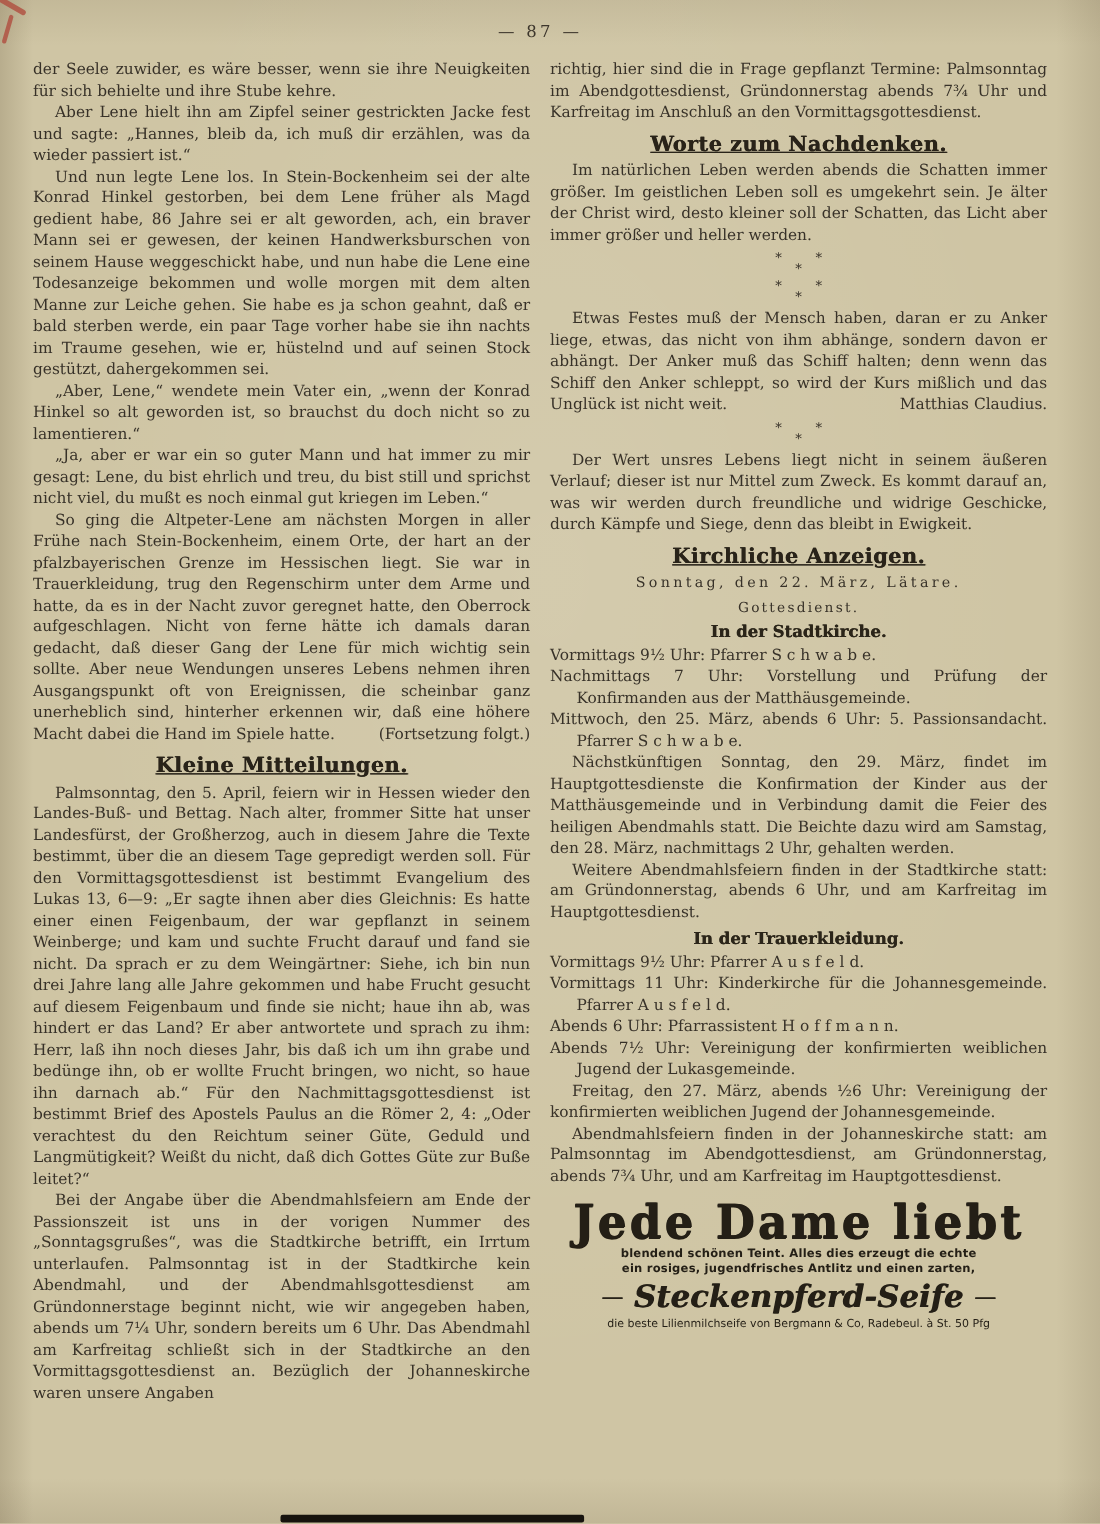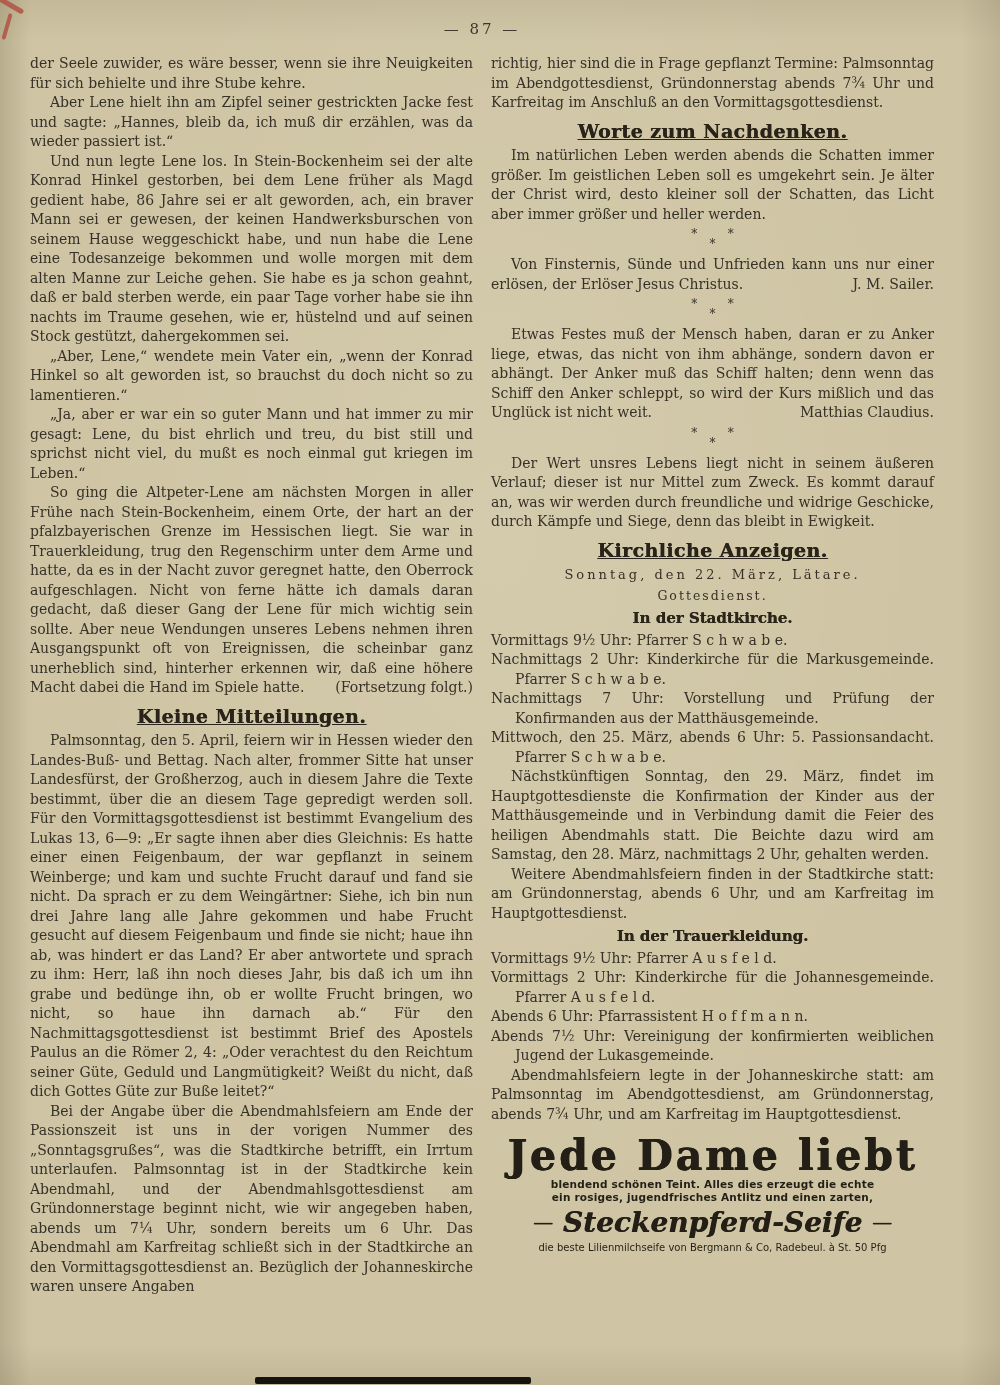--- a/index.html
+++ b/index.html
@@ -10,21 +10,21 @@
     color:#373128;
     background:#cdc3a1;
   }
   .page{
     position:absolute; inset:0;
     background:
       radial-gradient(ellipse at 50% 38%, rgba(255,255,255,0.10), rgba(0,0,0,0) 62%),
       linear-gradient(90deg, rgba(92,76,50,0.20), rgba(0,0,0,0) 3%, rgba(0,0,0,0) 96%, rgba(92,76,50,0.14)),
       linear-gradient(180deg, rgba(92,76,50,0.10), rgba(0,0,0,0) 3%, rgba(0,0,0,0) 97%, rgba(92,76,50,0.12)),
       #cfc5a4;
-    padding:20px 66px 0 30px;
+    padding:20px 48px 0 30px;
   }
   .pageno{ text-align:center; font-size:15px; letter-spacing:3px; color:#3d362c; margin-bottom:16px; }
   .cols{ display:flex; gap:18px; }
   .col{ flex:1; text-align:justify; font-size:14px; line-height:19.5px; hyphens:auto; }
   .col p{ margin:0; }
   p.body{ text-indent:20px; }
   p.noindent{ text-indent:0; }
   .cont{ float:right; }
   .attr{ float:right; padding-left:8px; }
   h2.section{
@@ -80,54 +80,50 @@
 
     <div class="col">
       <p class="body noindent">richtig, hier sind die in Frage gepflanzt Termine: Palmsonntag im Abendgottesdienst, Gründonnerstag abends 7¾ Uhr und Karfreitag im Anschluß an den Vormittagsgottesdienst.</p>
 
       <h2 class="section">Worte zum Nachdenken.</h2>
 
       <p class="body">Im natürlichen Leben werden abends die Schatten immer größer. Im geistlichen Leben soll es umgekehrt sein. Je älter der Christ wird, desto kleiner soll der Schatten, das Licht aber immer größer und heller werden.</p>
       <div class="asterism">*        *
 *</div>
 
-      <p class="body">
-        <span>Von Finsternis, Sünde und Unfrieden kann uns nur einer erlösen, der Erlöser Jesus Christus.</span>
-        <span class="attr">J. M. Sailer.</span>
-      </p>
       <div class="asterism">*        *
 *</div>
 
       <p class="body">
         <span>Etwas Festes muß der Mensch haben, daran er zu Anker liege, etwas, das nicht von ihm abhänge, sondern davon er abhängt. Der Anker muß das Schiff halten; denn wenn das Schiff den Anker schleppt, so wird der Kurs mißlich und das Unglück ist nicht weit.</span>
         <span class="attr">Matthias Claudius.</span>
       </p>
       <div class="asterism">*        *
 *</div>
 
       <p class="body">Der Wert unsres Lebens liegt nicht in seinem äußeren Verlauf; dieser ist nur Mittel zum Zweck. Es kommt darauf an, was wir werden durch freundliche und widrige Geschicke, durch Kämpfe und Siege, denn das bleibt in Ewigkeit.</p>
 
       <h2 class="section">Kirchliche Anzeigen.</h2>
       <div class="dateline">Sonntag, den 22. März, Lätare.</div>
       <div class="centerline">Gottesdienst.</div>
 
       <h3 class="sub">In der Stadtkirche.</h3>
       <p class="entry">Vormittags 9½ Uhr: Pfarrer S c h w a b e.</p>
-      <p class="entry">Nachmittags 2 Uhr: Kinderkirche für die Markusgemeinde. Pfarrer S c h w a b e.</p>
       <p class="entry">Nachmittags 7 Uhr: Vorstellung und Prüfung der Konfirmanden aus der Matthäusgemeinde.</p>
       <p class="entry">Mittwoch, den 25. März, abends 6 Uhr: 5. Passionsandacht. Pfarrer S c h w a b e.</p>
       <p class="body">Nächstkünftigen Sonntag, den 29. März, findet im Hauptgottesdienste die Konfirmation der Kinder aus der Matthäusgemeinde und in Verbindung damit die Feier des heiligen Abendmahls statt. Die Beichte dazu wird am Samstag, den 28. März, nachmittags 2 Uhr, gehalten werden.</p>
       <p class="body">Weitere Abendmahlsfeiern finden in der Stadtkirche statt: am Gründonnerstag, abends 6 Uhr, und am Karfreitag im Hauptgottesdienst.</p>
 
       <h3 class="sub">In der Trauerkleidung.</h3>
       <p class="entry">Vormittags 9½ Uhr: Pfarrer A u s f e l d.</p>
-      <p class="entry">Vormittags 2 Uhr: Kinderkirche für die Johannesgemeinde. Pfarrer A u s f e l d.</p>
+      <p class="entry">Vormittags 11 Uhr: Kinderkirche für die Johannesgemeinde. Pfarrer A u s f e l d.</p>
       <p class="entry">Abends 6 Uhr: Pfarrassistent H o f f m a n n.</p>
       <p class="entry">Abends 7½ Uhr: Vereinigung der konfirmierten weiblichen Jugend der Lukasgemeinde.</p>
-      <p class="body">Abendmahlsfeiern legte in der Johanneskirche statt: am Palmsonntag im Abendgottesdienst, am Gründonnerstag, abends 7¾ Uhr, und am Karfreitag im Hauptgottesdienst.</p>
+      <p class="body">Freitag, den 27. März, abends ½6 Uhr: Vereinigung der konfirmierten weiblichen Jugend der Johannesgemeinde.</p>
+      <p class="body">Abendmahlsfeiern finden in der Johanneskirche statt: am Palmsonntag im Abendgottesdienst, am Gründonnerstag, abends 7¾ Uhr, und am Karfreitag im Hauptgottesdienst.</p>
 
       <div class="ad">
         <div class="ad-headline">Jede Dame liebt</div>
         <div class="ad-line">blendend schönen Teint. Alles dies erzeugt die echte</div>
         <div class="ad-line">ein rosiges, jugendfrisches Antlitz und einen zarten,</div>
         <div class="ad-brand">
           <span class="orn">—</span>
           <span>Steckenpferd-Seife</span>
           <span class="orn">—</span>
         </div>

